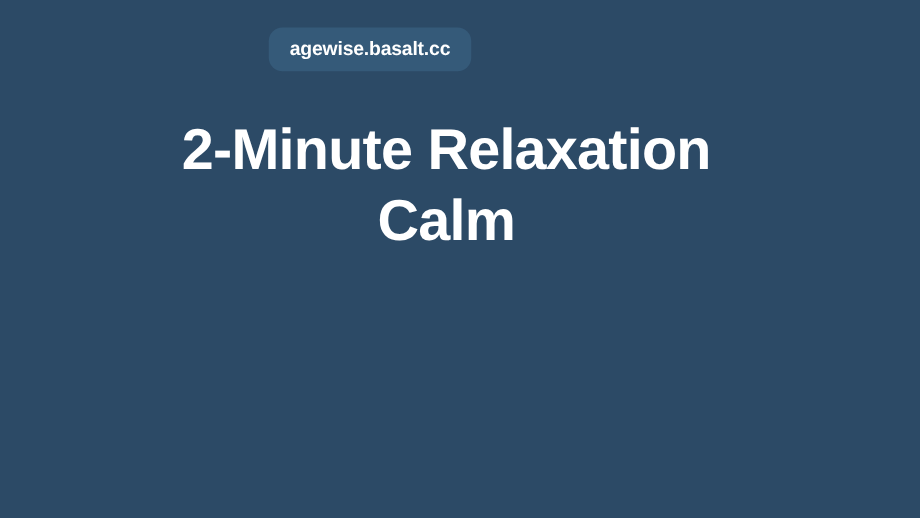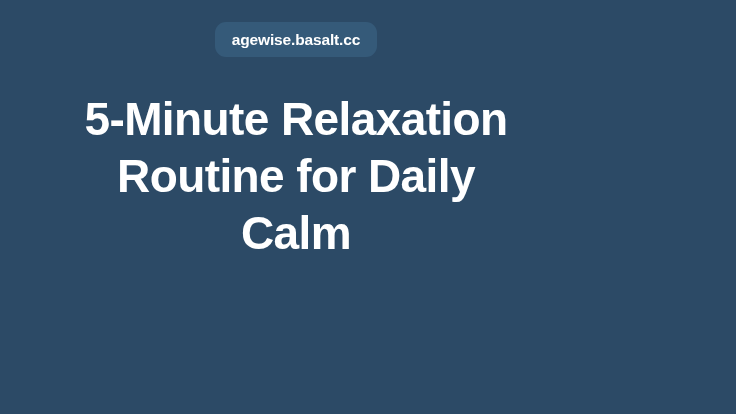--- a/index.html
+++ b/index.html
@@ -16,21 +16,21 @@
   }
 
   #slide {
     position: relative;
     width: 592px;
     height: 414px;
     background: #2c4a66;
     box-sizing: border-box;
     display: flex;
     flex-direction: column;
-    align-items: center;
+    align-items: flex-end;
   }
 
   
   #badge-row {
     margin-top: 22px;
     display: flex;
     justify-content: center;
     width: 100%;
   }
 
@@ -78,18 +78,17 @@
 
 <div id="slide">
 
   <div id="badge-row">
     <div id="domain-badge">
       <span id="domain-badge-text">agewise.basalt.cc</span>
     </div>
   </div>
 
   <h1 id="headline">
-    <span class="hl-line">5-Minute Relaxation</span>
-    <span class="hl-line">Routine for Daily</span>
+    <span class="hl-line">2-Minute Relaxation</span>
     <span class="hl-line">Calm</span>
   </h1>
 
 </div>
 
 </body></html>

